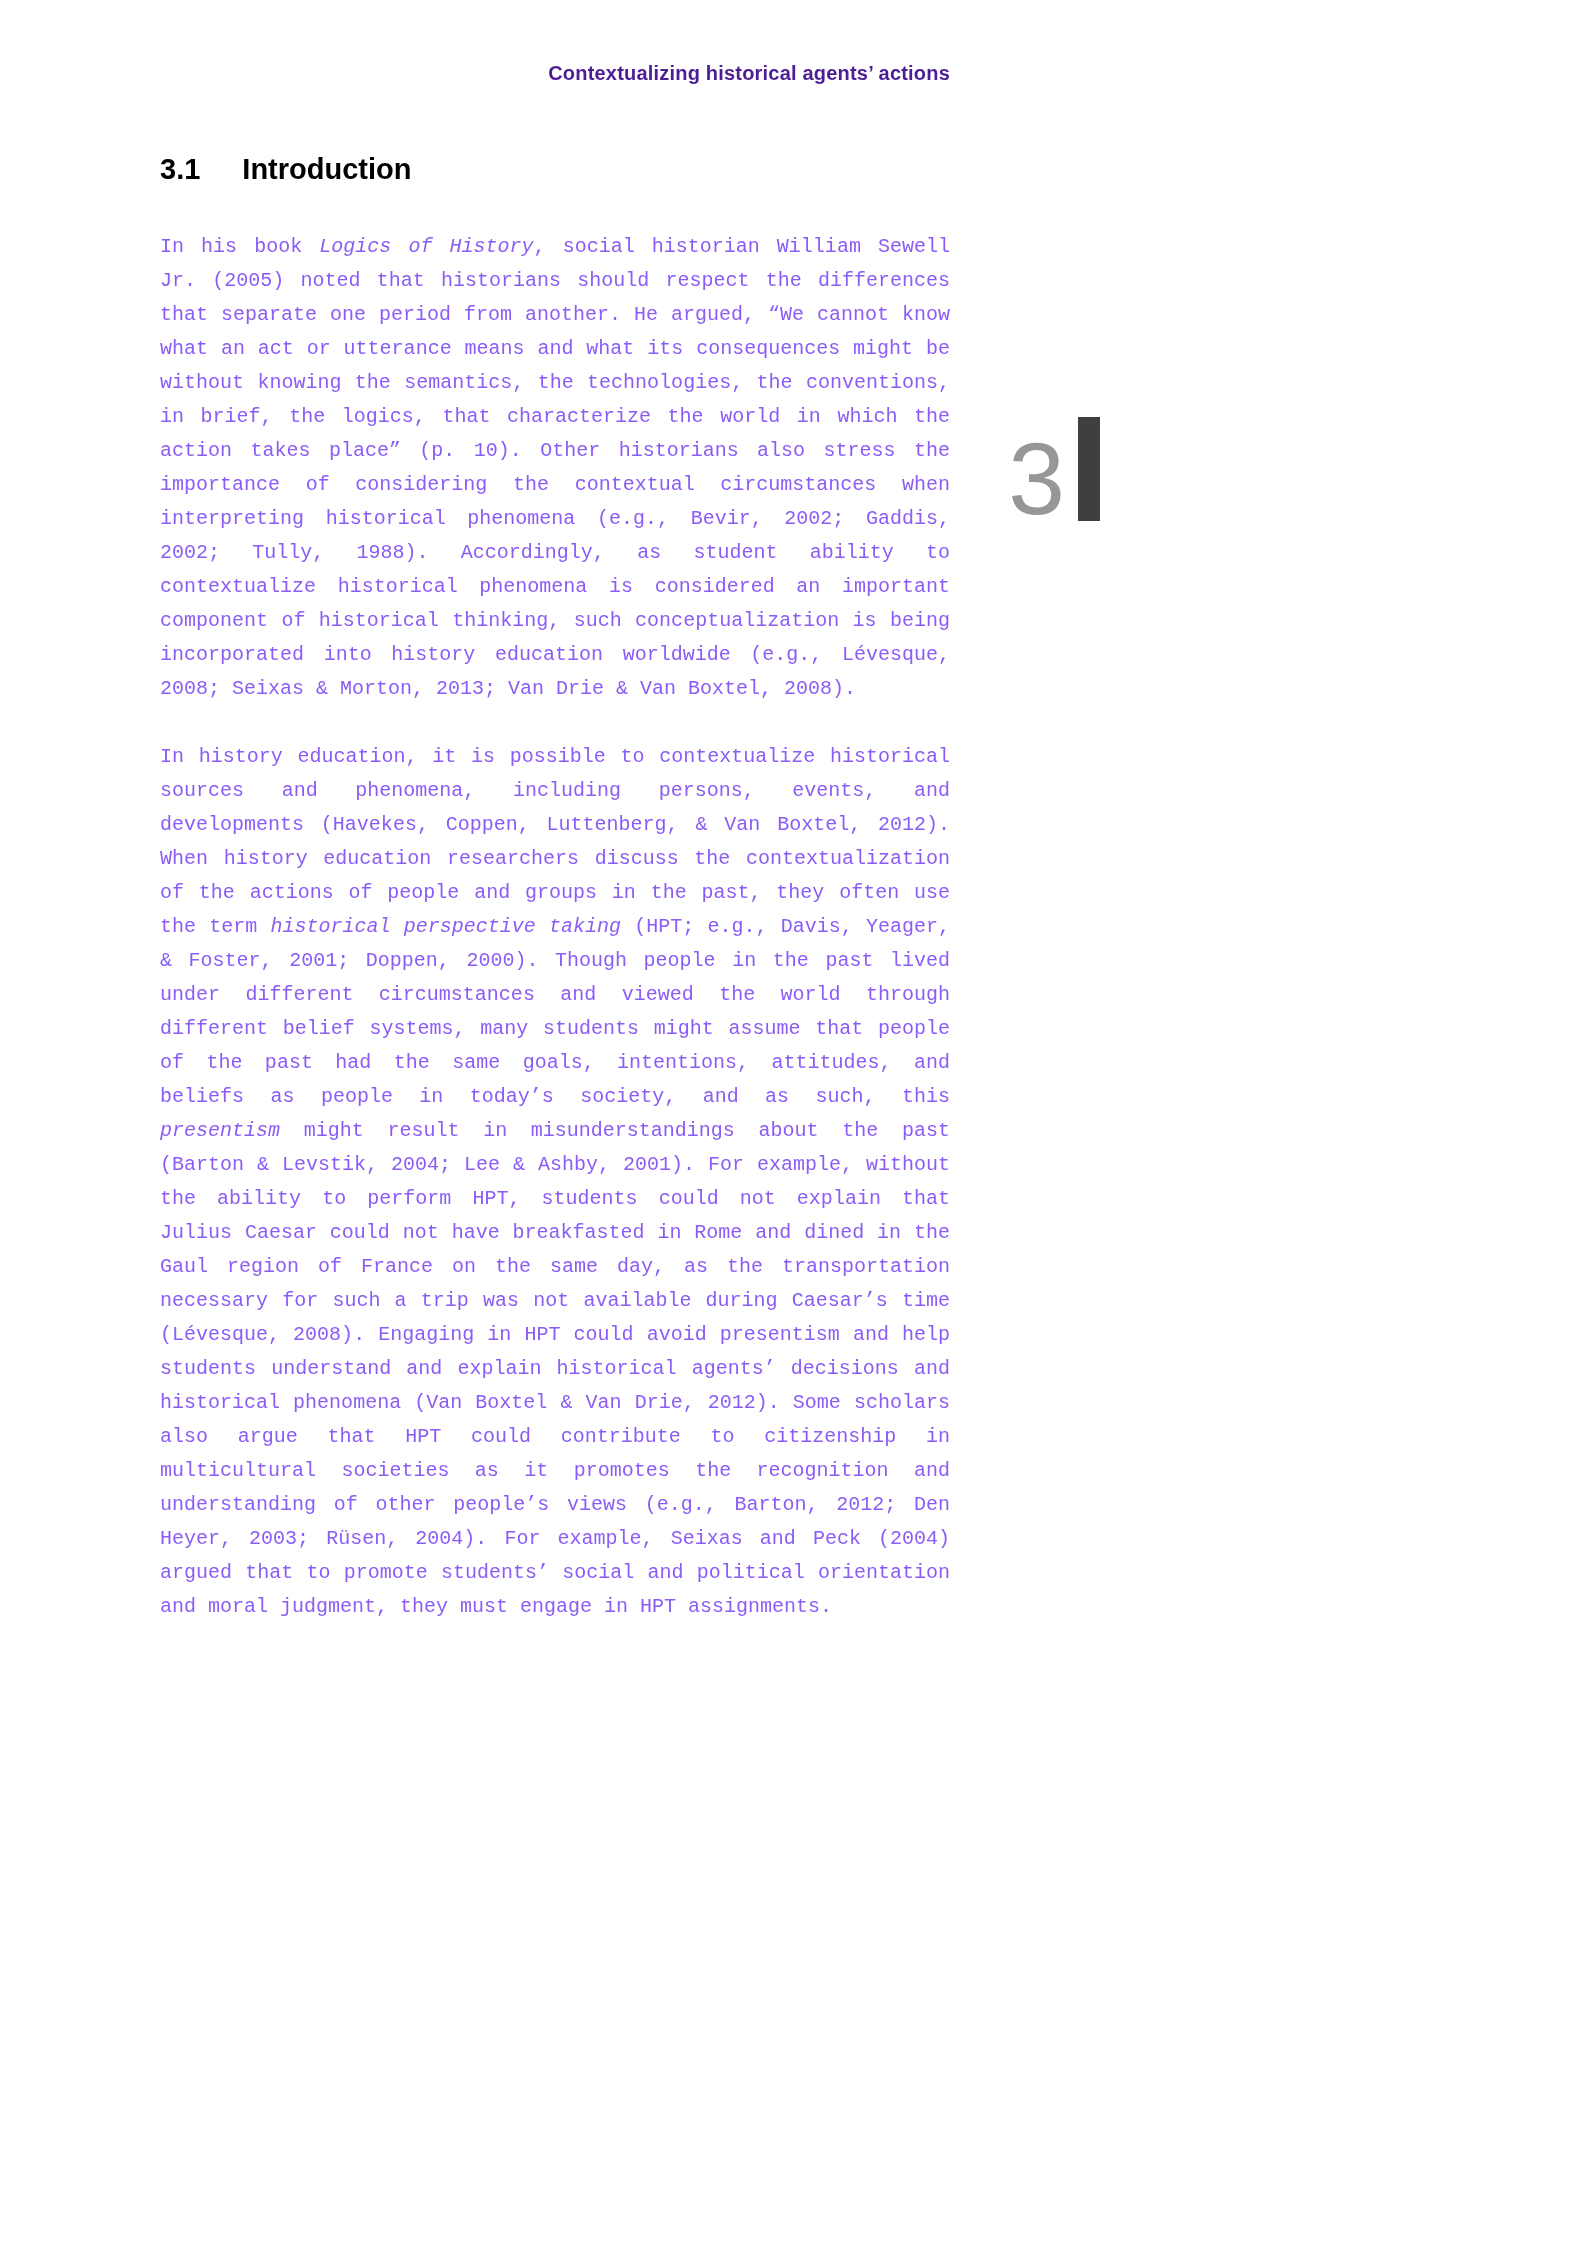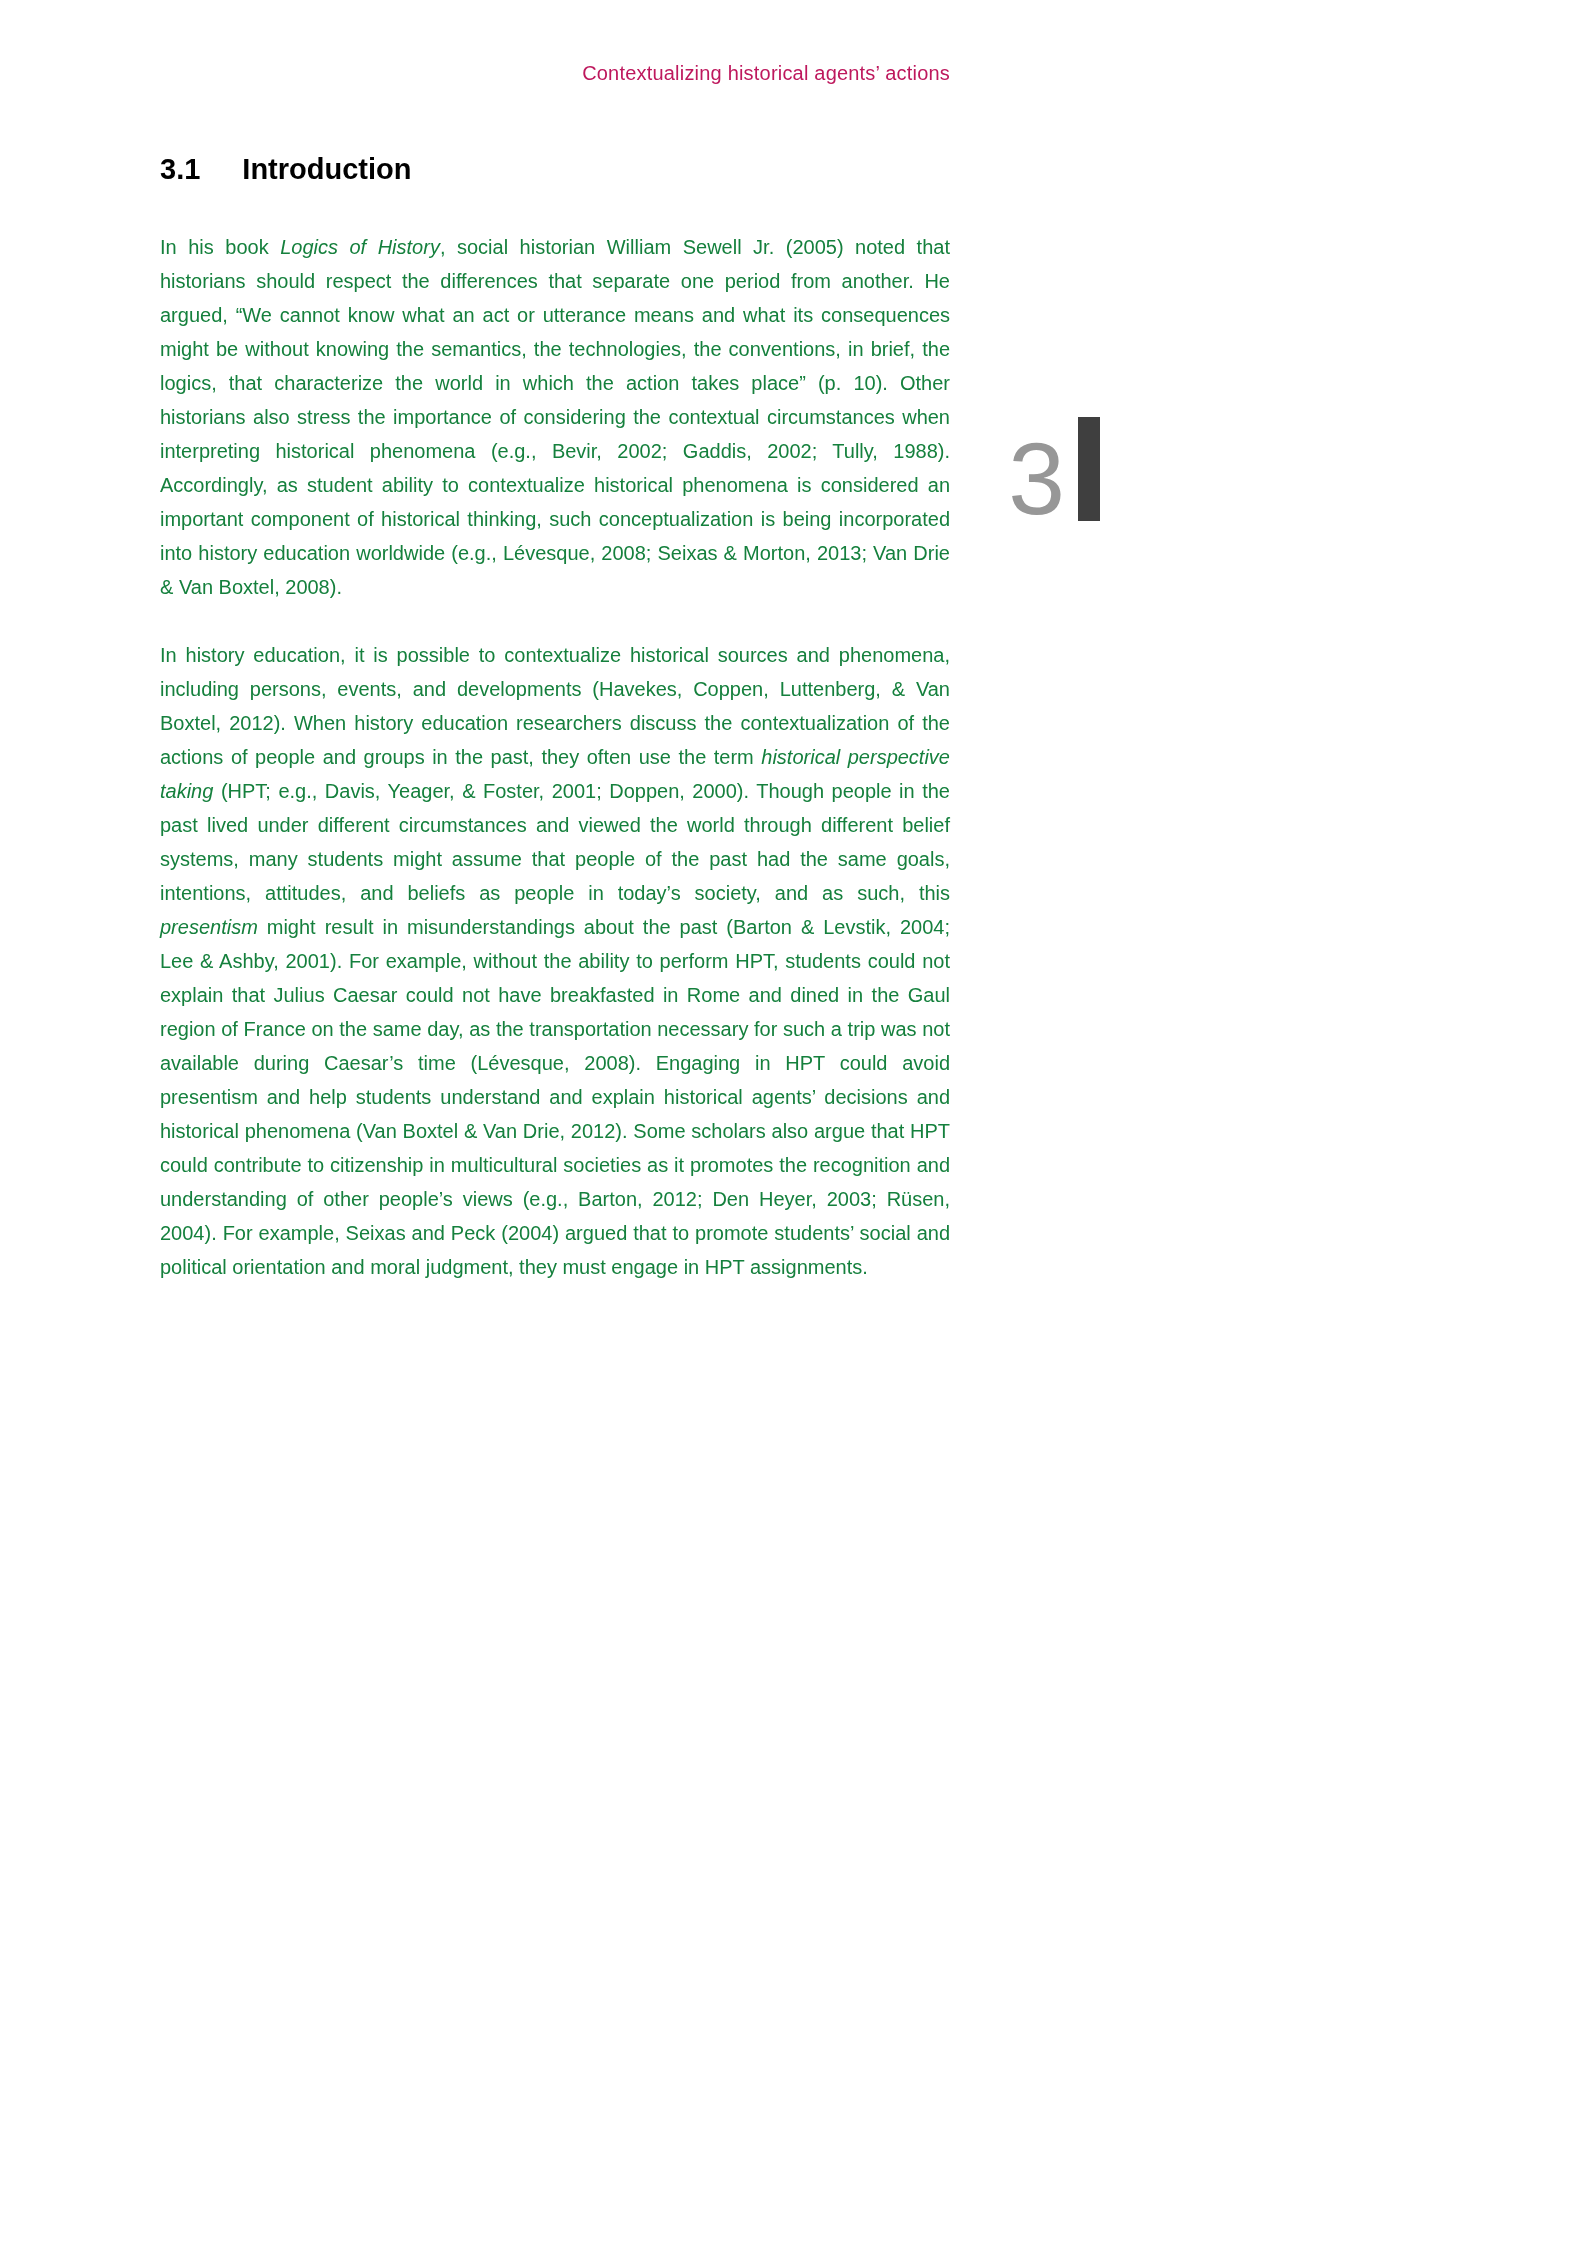--- a/index.html
+++ b/index.html
@@ -83,28 +83,28 @@
     text-align: right;
     font-size: 20px;
     color: #585858;
   }
 </style>
 </head>
 <body>
 
 <div class="page">
 
-  <div class="running-header" style="color: #be185d;">Contextualizing historical agents’ actions</div>
+  <div class="running-header" style="color: #4c1d95; font-weight: bold;">Contextualizing historical agents’ actions</div>
 
   <div class="section-heading">
     <span class="section-number">3.1</span>
     <span class="section-title">Introduction</span>
   </div>
 
-  <div class="body-text" id="paragraphs" style="color: #15803d;">
+  <div class="body-text" id="paragraphs" style="color: #8b5cf6; font-family: Liberation Mono, monospace;">
       <p><span>In his book </span><em>Logics of History</em><span>, social historian William Sewell Jr. (2005) noted that historians should respect the differences that separate one period from another. He argued, “We cannot know what an act or utterance means and what its consequences might be without knowing the semantics, the technologies, the conventions, in brief, the logics, that characterize the world in which the action takes place” (p. 10). Other historians also stress the importance of considering the contextual circumstances when interpreting historical phenomena (e.g., Bevir, 2002; Gaddis, 2002; Tully, 1988). Accordingly, as student ability to contextualize historical phenomena is considered an important component of historical thinking, such conceptualization is being incorporated into history education worldwide (e.g., Lévesque, 2008; Seixas &amp; Morton, 2013; Van Drie &amp; Van Boxtel, 2008).</span></p>
       <p><span>In history education, it is possible to contextualize historical sources and phenomena, including persons, events, and developments (Havekes, Coppen, Luttenberg, &amp; Van Boxtel, 2012). When history education researchers discuss the contextualization of the actions of people and groups in the past, they often use the term </span><em>historical perspective taking</em><span> (HPT; e.g., Davis, Yeager, &amp; Foster, 2001; Doppen, 2000). Though people in the past lived under different circumstances and viewed the world through different belief systems, many students might assume that people of the past had the same goals, intentions, attitudes, and beliefs as people in today’s society, and as such, this </span><em>presentism</em><span> might result in misunderstandings about the past (Barton &amp; Levstik, 2004; Lee &amp; Ashby, 2001). For example, without the ability to perform HPT, students could not explain that Julius Caesar could not have breakfasted in Rome and dined in the Gaul region of France on the same day, as the transportation necessary for such a trip was not available during Caesar’s time (Lévesque, 2008). Engaging in HPT could avoid presentism and help students understand and explain historical agents’ decisions and historical phenomena (Van Boxtel &amp; Van Drie, 2012). Some scholars also argue that HPT could contribute to citizenship in multicultural societies as it promotes the recognition and understanding of other people’s views (e.g., Barton, 2012; Den Heyer, 2003; Rüsen, 2004). For example, Seixas and Peck (2004) argued that to promote students’ social and political orientation and moral judgment, they must engage in HPT assignments.</span></p>
     </div>
 
   <div class="chapter-tab">
     <div class="chapter-number" style="color: rgb(151, 151, 151);">3</div>
     <div class="chapter-bar" style="background: rgb(63, 63, 63);"></div>
   </div>
 
 

